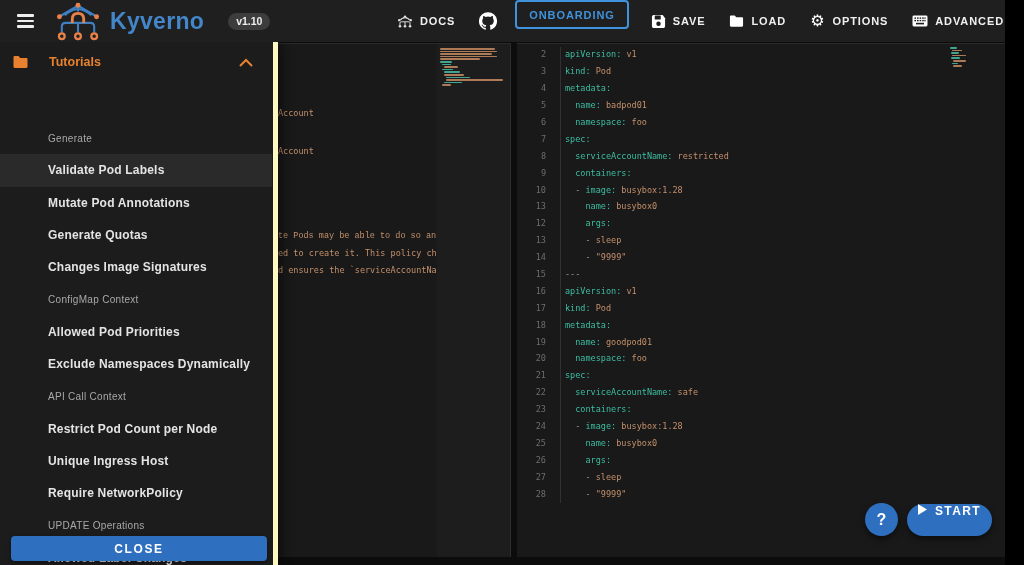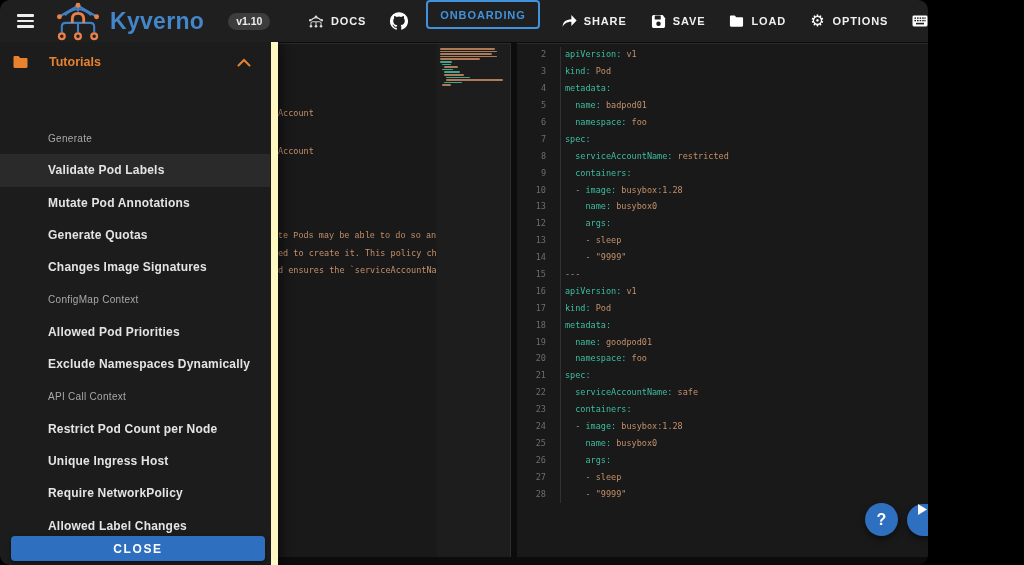--- a/index.html
+++ b/index.html
@@ -4,21 +4,21 @@
 <style>
   :root{
     --page_bg:#0c0c0c; --navbar_bg:#1f1f1f; --editor_bg:#191919; --sidebar_bg:#1c1c1c;
     --selected_bg:#2a2a2a; --brand_blue:#4486ca; --accent_orange:#e8822f; --button_blue:#2e6fbf;
     --onboarding_blue:#4192dc; --code_key:#3dbda2; --code_value:#c4906b; --code_plain:#9a9a9a;
     --line_number:#6d6d6d; --badge_bg:#3d3d3d;
   }
   *{margin:0;padding:0;box-sizing:border-box;}
   html,body{background:#000;}
   body{font-family:"Liberation Sans",sans-serif;}
-  #stage{position:relative;width:928px;height:565px;background:var(--page_bg);overflow:hidden;border-radius:10px;}
+  #stage{position:relative;width:1005px;height:565px;background:var(--page_bg);overflow:hidden;}
 
   
   .navbar{position:absolute;left:0;top:0;width:1024px;height:42px;background:var(--navbar_bg);
     display:flex;align-items:center;padding:0 8px;z-index:20;}
   .nav-left{display:flex;align-items:center;gap:6px;}
   .hamburger{width:34px;height:34px;display:flex;flex-direction:column;justify-content:center;gap:3px;
     align-items:center;background:none;border:none;cursor:pointer;}
   .hamburger span{display:block;width:17px;height:2.4px;background:#eee;border-radius:1px;}
   .logo-svg{margin-left:4px;}
   .logo-text{font-size:23px;font-weight:700;color:var(--brand_blue);letter-spacing:.3px;}
@@ -46,21 +46,21 @@
   .code-lines{position:absolute;left:0;top:2px;right:60px;}
   .code-row{display:flex;align-items:center;height:16.9px;font:8.5px "DejaVu Sans Mono",monospace;}
   .ln{width:29px;text-align:right;color:var(--line_number);flex:0 0 auto;}
   .code{padding-left:19px;white-space:pre;}
   .tok-k{color:var(--code_key);} .tok-v{color:var(--code_value);} .tok-p{color:var(--code_plain);}
   .indent-guide{position:absolute;left:43px;top:3px;width:1px;height:456px;background:#313131;}
   .right-edge{position:absolute;right:0;top:0;bottom:0;width:1px;background:#2e2e2e;}
 
   
   .drawer{position:absolute;left:0;top:42px;width:278px;height:523px;background:var(--sidebar_bg);
-    z-index:10;border-right:7px solid #fef9c3;box-shadow:4px 0 10px rgba(0,0,0,.45);}
+    z-index:10;border-right:5px solid #fef9c3;box-shadow:4px 0 10px rgba(0,0,0,.45);}
   .drawer-header{height:40px;display:flex;align-items:center;padding:0 12px;}
   .drawer-header .title{color:var(--accent_orange);font-size:12.5px;font-weight:700;margin-left:20px;}
   .drawer-header .chev{margin-left:auto;margin-right:8px;}
   .sb-list{position:absolute;left:0;right:1px;top:80px;}
   .sb-item{height:32.3px;display:flex;align-items:center;padding-left:48px;color:#e4e4e4;
     font-size:12px;font-weight:700;letter-spacing:.2px;cursor:pointer;}
   .sb-item.small{font-size:10px;font-weight:400;color:#a9a9a9;letter-spacing:.3px;}
   .sb-item.selected{background:var(--selected_bg);}
   .close-btn{position:absolute;left:11px;right:6px;bottom:4px;height:25px;background:var(--button_blue);
     border:none;border-radius:4px;color:#fff;font-family:"Liberation Sans",sans-serif;
@@ -129,26 +129,20 @@
       </button>
       <button class="nav-btn">
         <svg width="18" height="18" viewBox="0 0 16 16">
           <path fill="#fff" d="M8 .2a8 8 0 0 0-2.53 15.6c.4.07.55-.17.55-.38l-.01-1.49c-2.01.37-2.53-.49-2.7-.94-.09-.23-.48-.94-.82-1.13-.28-.15-.68-.52-.01-.53.63-.01 1.08.58 1.23.82.72 1.21 1.87.87 2.33.66.07-.52.28-.87.51-1.07-1.78-.2-3.64-.89-3.64-3.95 0-.87.31-1.59.82-2.15-.08-.2-.36-1.02.08-2.12 0 0 .67-.21 2.2.82a7.42 7.42 0 0 1 4 0c1.53-1.04 2.2-.82 2.2-.82.44 1.1.16 1.92.08 2.12.51.56.82 1.27.82 2.15 0 3.07-1.87 3.75-3.65 3.95.29.25.54.73.54 1.48l-.01 2.2c0 .21.15.46.55.38A8 8 0 0 0 8 .2z"></path>
         </svg>
       </button>
       <button class="nav-btn onboarding-btn">
         <span>ONBOARDING</span>
       </button>
       <button class="nav-btn">
-        <svg width="15" height="14" viewBox="0 0 16 15">
-          <path fill="#fff" d="M10,5.6 V1.2 L15.6,7 10,12.8 V8.4 C4.8,8.4 2.2,10.8 0.6,13.6 1,8 3.8,6.1 10,5.6 Z"></path>
-        </svg>
-        <span>SHARE</span>
-      </button>
-      <button class="nav-btn">
         <svg width="15" height="15" viewBox="0 0 16 16">
           <path fill="#fff" d="M12.5,1 H3 C1.9,1 1,1.9 1,3 v10 c0,1.1 .9,2 2,2 h10 c1.1,0 2-.9 2-2 V4.5 Z"></path>
           <rect x="4" y="1.6" width="6.4" height="4.2" rx=".6" fill="#1f1f1f"></rect>
           <circle cx="8" cy="10.5" r="2.4" fill="#1f1f1f"></circle>
         </svg>
         <span>SAVE</span>
       </button>
       <button class="nav-btn">
         <svg width="15" height="14" viewBox="0 0 16 14">
           <path fill="#fff" d="M1,2.2 C1,1.5 1.5,1 2.2,1 h3.9 l1.6,1.9 h6.1 c.7,0 1.2,.5 1.2,1.2 v7.7 c0,.7 -.5,1.2 -1.2,1.2 H2.2 C1.5,13 1,12.5 1,11.8 Z"></path>
@@ -348,20 +342,21 @@
         <div class="sb-item">Mutate Pod Annotations</div>
         <div class="sb-item">Generate Quotas</div>
         <div class="sb-item">Changes Image Signatures</div>
         <div class="sb-item small">ConfigMap Context</div>
         <div class="sb-item">Allowed Pod Priorities</div>
         <div class="sb-item">Exclude Namespaces Dynamically</div>
         <div class="sb-item small">API Call Context</div>
         <div class="sb-item">Restrict Pod Count per Node</div>
         <div class="sb-item">Unique Ingress Host</div>
         <div class="sb-item">Require NetworkPolicy</div>
+        <div class="sb-item small">UPDATE Operations</div>
         <div class="sb-item">Allowed Label Changes</div>
       </nav>
     <button class="close-btn">CLOSE</button>
   </aside>
 
   <button class="fab-help">
     <span>?</span>
   </button>
   <button class="fab-start">
     <svg width="9" height="11" viewBox="0 0 9 11">

